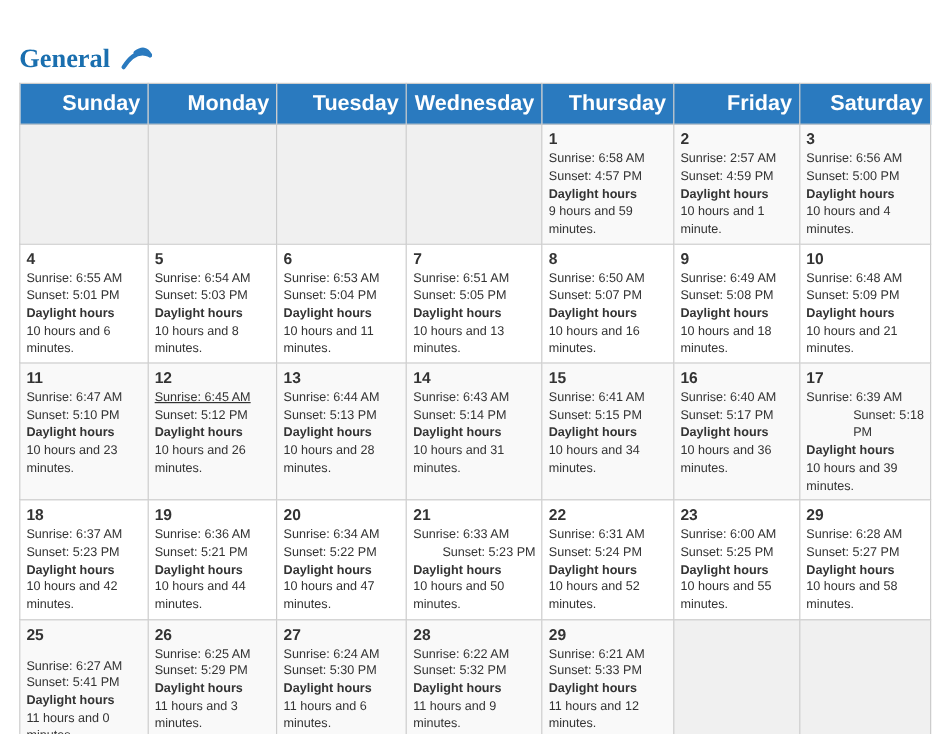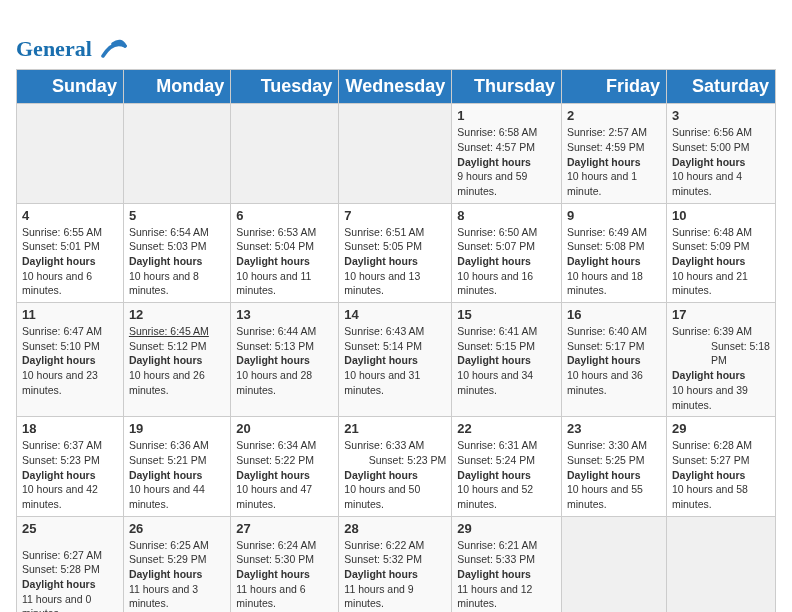--- a/index.html
+++ b/index.html
@@ -308,40 +308,40 @@
           <span class="day-number">22</span>
           <div class="day-info">
             <span style="display: block;">Sunrise: 6:31 AM</span>
             <span style="display: block;">Sunset: 5:24 PM</span>
             <span style="display: block;"><strong>Daylight hours</strong><br>10 hours and 52 minutes.</span>
           </div>
         </td>
         <td>
           <span class="day-number">23</span>
           <div class="day-info">
-            <span style="display: block;">Sunrise: 3:30 AM</span>
+            <span style="display: block;">Sunrise: 6:00 AM</span>
             <span style="display: block;">Sunset: 5:25 PM</span>
             <span style="display: block;"><strong>Daylight hours</strong><br>10 hours and 55 minutes.</span>
           </div>
         </td>
         <td>
           <span class="day-number">29</span>
           <div class="day-info">
             <span style="display: block;">Sunrise: 6:28 AM</span>
             <span style="display: block;">Sunset: 5:27 PM</span>
             <span style="display: block;"><strong>Daylight hours</strong><br>10 hours and 58 minutes.</span>
           </div>
         </td>
       </tr>
       <tr>
         <td>
           <span class="day-number">25</span>
           <div class="day-info">
             <span style="display: block; margin-top: 12px;">Sunrise: 6:27 AM</span>
-            <span style="display: block;">Sunset: 5:28 PM</span>
+            <span style="display: block;">Sunset: 5:41 PM</span>
             <span style="display: block;"><strong>Daylight hours</strong><br>11 hours and 0 minutes.</span>
           </div>
         </td>
         <td>
           <span class="day-number">26</span>
           <div class="day-info">
             <span style="display: block;">Sunrise: 6:25 AM</span>
             <span style="display: block;">Sunset: 5:29 PM</span>
             <span style="display: block;"><strong>Daylight hours</strong><br>11 hours and 3 minutes.</span>
           </div>

